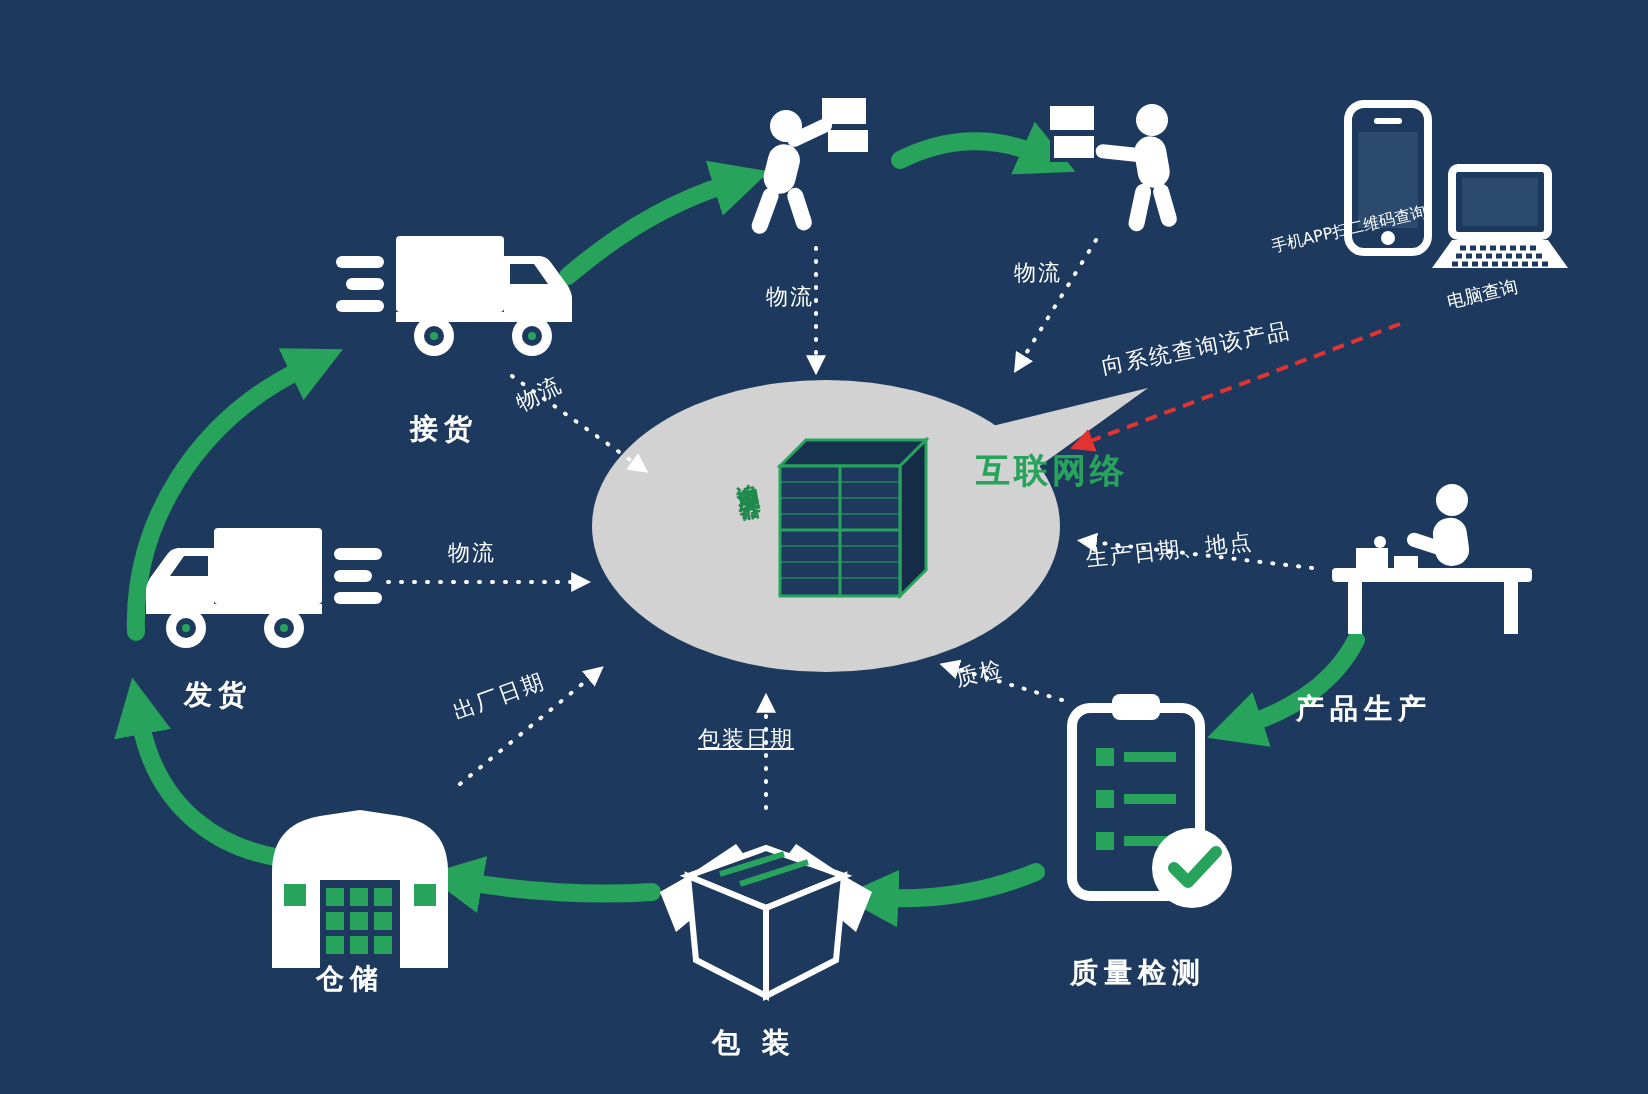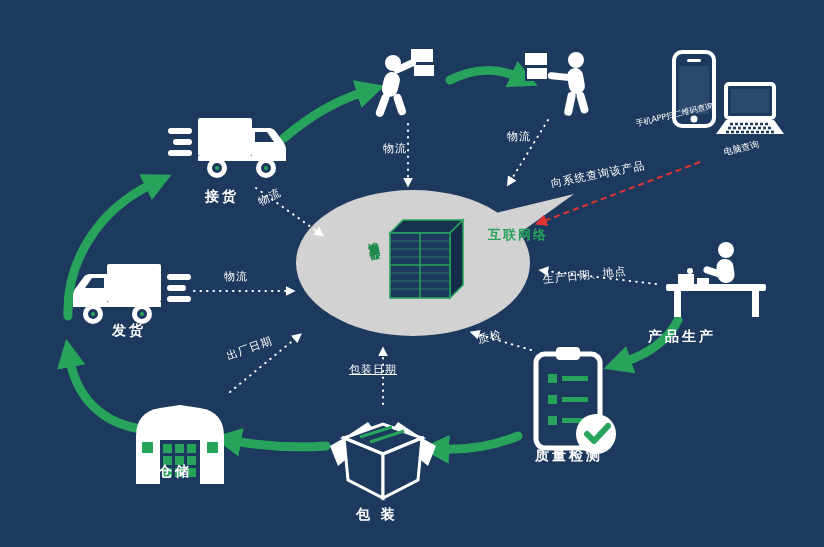--- a/index.html
+++ b/index.html
@@ -4,24 +4,24 @@
 <style>
   html,body{margin:0;padding:0;background:#10253f;}
   .stage{
     position:relative;width:824px;height:547px;background:#1d3a5e;
     overflow:hidden;font-family:"DejaVu Sans",sans-serif;
   }
   .layer{position:absolute;left:0;top:0;}
   .icon{position:absolute;}
   .icon svg{display:block;}
   .lbl{position:absolute;color:#fff;white-space:nowrap;line-height:1;}
-  .node-lbl{font-size:14px;font-weight:bold;letter-spacing:3px;}
+  .node-lbl{font-size:14px;font-weight:bold;letter-spacing:3px;margin-top:19px;}
   .edge-lbl{font-size:11px;letter-spacing:1px;transform-origin:left center;}
   .tiny-lbl{font-size:8px;letter-spacing:0;transform-origin:left center;}
-  .net-lbl{font-size:13px;font-weight:bold;color:#27a35c;letter-spacing:2px;}
+  .net-lbl{font-size:17px;font-weight:bold;color:#27a35c;letter-spacing:2px;}
   .server-lbl{
     writing-mode:vertical-rl;font-size:11px;color:#1f8a4c;font-weight:bold;
     letter-spacing:2px;transform:rotate(-10deg);
   }
 </style>
 </head>
 <body>
 
 <div class="stage">
 
@@ -226,24 +226,24 @@
         <rect x="33" y="72" width="9" height="9"></rect>
           <rect x="45" y="72" width="9" height="9"></rect>
           <rect x="57" y="72" width="9" height="9"></rect>
         <rect x="12" y="46" width="11" height="11"></rect>
           <rect x="77" y="46" width="11" height="11"></rect>
       </g>
     </svg>
   </div>
 
   <div class="lbl node-lbl" style="left:205px;top:189px;">接货</div>
-  <div class="lbl node-lbl" style="left:112px;top:323px;">发货</div>
+  <div class="lbl node-lbl" style="left:92px;top:323px;font-family:Liberation Serif, serif;">发货</div>
   <div class="lbl node-lbl" style="left:158px;top:464px;">仓储</div>
-  <div class="lbl node-lbl" style="left:356px;top:507px;">包 装</div>
-  <div class="lbl node-lbl" style="left:535px;top:448px;">质量检测</div>
+  <div class="lbl node-lbl" style="left:356px;top:496px;">包 装</div>
+  <div class="lbl node-lbl" style="left:535px;top:461px;">质量检测</div>
   <div class="lbl node-lbl" style="left:648px;top:329px;">产品生产</div>
 
   <div class="lbl edge-lbl" style="left:259px;top:197px;transform:rotate(-27deg);">物流</div>
   <div class="lbl edge-lbl" style="left:383px;top:143px;">物流</div>
   <div class="lbl edge-lbl" style="left:507px;top:131px;">物流</div>
   <div class="lbl edge-lbl" style="left:224px;top:271px;">物流</div>
   <div class="lbl edge-lbl" style="left:227px;top:351px;transform:rotate(-20deg);">出厂日期</div>
   <div class="lbl edge-lbl" style="left:349px;top:364px;text-decoration:underline;">包装日期</div>
   <div class="lbl edge-lbl" style="left:478px;top:334px;transform:rotate(-13deg);">质检</div>
   <div class="lbl edge-lbl" style="left:543px;top:274px;transform:rotate(-6deg);">生产日期、地点</div>

